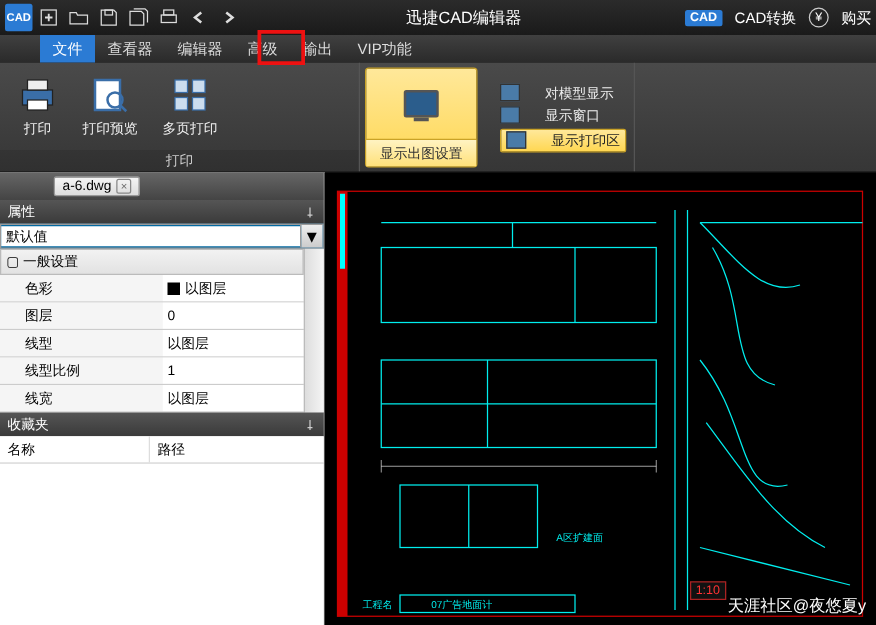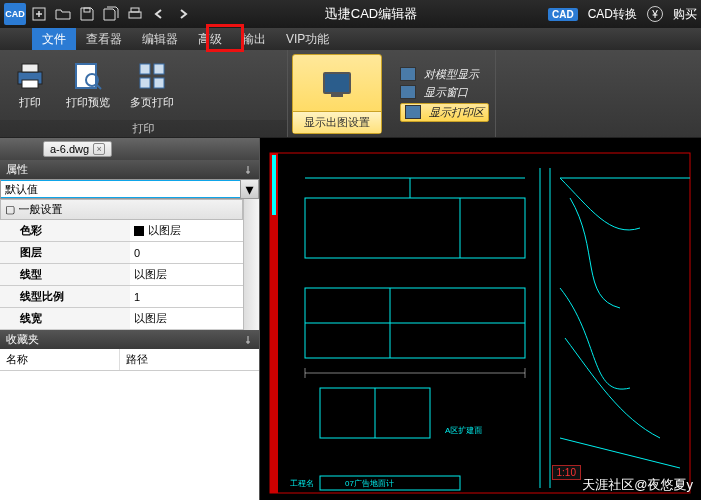--- a/index.html
+++ b/index.html
@@ -26,38 +26,38 @@
 .ribbon-group-label { text-align: center; font-size: 11px; color: #ccc; padding: 1px 0; background: rgba(0,0,0,.1); }
 .big-btn { display: flex; flex-direction: column; align-items: center; gap: 3px; padding: 4px 6px; cursor: pointer; }
 .big-btn .icon-box { width: 32px; height: 32px; display: flex; align-items: center; justify-content: center; }
 .big-btn .label { font-size: 11px; color: #eee; }
 .yellow-panel { background: linear-gradient(#ffe89a,#ffd752); border: 1px solid #c9a227; border-radius: 3px; height: 80px; margin: 4px; display: flex; flex-direction: column; }
 .yellow-panel .top { flex: 1; display: flex; align-items: center; justify-content: center; }
 .yellow-panel .bottom { background: linear-gradient(#fff3c2,#ffe17a); border-top: 1px solid #c9a227; padding: 3px 8px; font-size: 11px; color: #333; text-align: center; }
 .monitor-icon { width: 28px; height: 22px; background: #2b5d8c; border: 2px solid #555; border-radius: 2px; position: relative; }
 .monitor-icon::after { content: ""; position: absolute; bottom: -5px; left: 50%; transform: translateX(-50%); width: 12px; height: 3px; background: #555; }
 .check-list { display: flex; flex-direction: column; gap: 3px; padding: 4px 6px; font-size: 11px; color: #eee; }
-.check-item { display: flex; align-items: center; gap: 8px; cursor: pointer; font-style: italic; }
+.check-item { display: flex; align-items: center; gap: 20px; cursor: pointer; }
 .check-item.hl { background: linear-gradient(#ffe89a,#ffd752); border: 1px solid #c9a227; color: #222; padding: 1px 4px; border-radius: 2px; }
 .mini-icon { width: 16px; height: 14px; background: #4a7ba8; border: 1px solid #333; }
 
 .content { display: flex; height: calc(500px - 28px - 22px - 88px); }
 .left-panel { width: 260px; background: #e8e8e8; display: flex; flex-direction: column; border-right: 1px solid #555; }
 .doc-tab { background: linear-gradient(#666,#444); padding: 3px 4px; display: flex; }
 .doc-tab-item { background: linear-gradient(#f5f5f5,#ddd); border: 1px solid #999; padding: 1px 6px; font-size: 11px; display: flex; align-items: center; gap: 4px; border-radius: 2px; margin-left: 39px; }
 .close-x { width: 12px; height: 12px; border: 1px solid #888; border-radius: 2px; display: flex; align-items: center; justify-content: center; font-size: 9px; color: #666; }
 .panel-header { background: linear-gradient(#555,#3a3a3a); color: #fff; font-size: 11px; padding: 2px 6px; display: flex; justify-content: space-between; align-items: center; }
 .pin { width: 10px; height: 10px; }
-.dropdown { display: flex; align-items: center; background: #0ea5e9; border: 1px solid #999; }
+.dropdown { display: flex; align-items: center; background: #0369a1; border: 1px solid #999; }
 .dropdown input { flex: 1; border: none; padding: 2px 4px; font-size: 11px; outline: none; }
 .dropdown .dd-btn { width: 18px; height: 18px; background: linear-gradient(#eee,#ccc); border-left: 1px solid #999; display: flex; align-items: center; justify-content: center; }
 .prop-table { flex: 0 0 auto; }
 .prop-section { background: linear-gradient(#f2f2f2,#e2e2e2); border: 1px solid #bbb; padding: 2px 4px; font-size: 11px; display: flex; align-items: center; gap: 3px; }
 .prop-row { display: flex; font-size: 11px; border-bottom: 1px solid #ccc; }
-.prop-row .k { width: 130px; padding: 3px 4px 3px 20px; background: #f5f5f5; font-weight: bold; }
+.prop-row .k { width: 130px; padding: 3px 4px 3px 20px; background: #f5f5f5; }
 .prop-row .v { flex: 1; padding: 3px 4px; background: #fff; display: flex; align-items: center; gap: 4px; }
 .black-sq { width: 10px; height: 10px; background: #000; }
 .fav-cols { display: flex; font-size: 11px; border-bottom: 1px solid #ccc; background: #fff; }
 .fav-cols div { padding: 3px 6px; }
 .fav-cols .c1 { width: 120px; border-right: 1px solid #ddd; }
 .scroll-v { width: 16px; background: linear-gradient(90deg,#ddd,#f5f5f5); border-left: 1px solid #bbb; }
 
 .canvas { flex: 1; background: #000; position: relative; overflow: hidden; }
 .canvas svg { position: absolute; inset: 0; }
 .watermark { position: absolute; right: 8px; bottom: 6px; color: #fff; font-size: 13px; text-shadow: 0 0 3px #000; }

